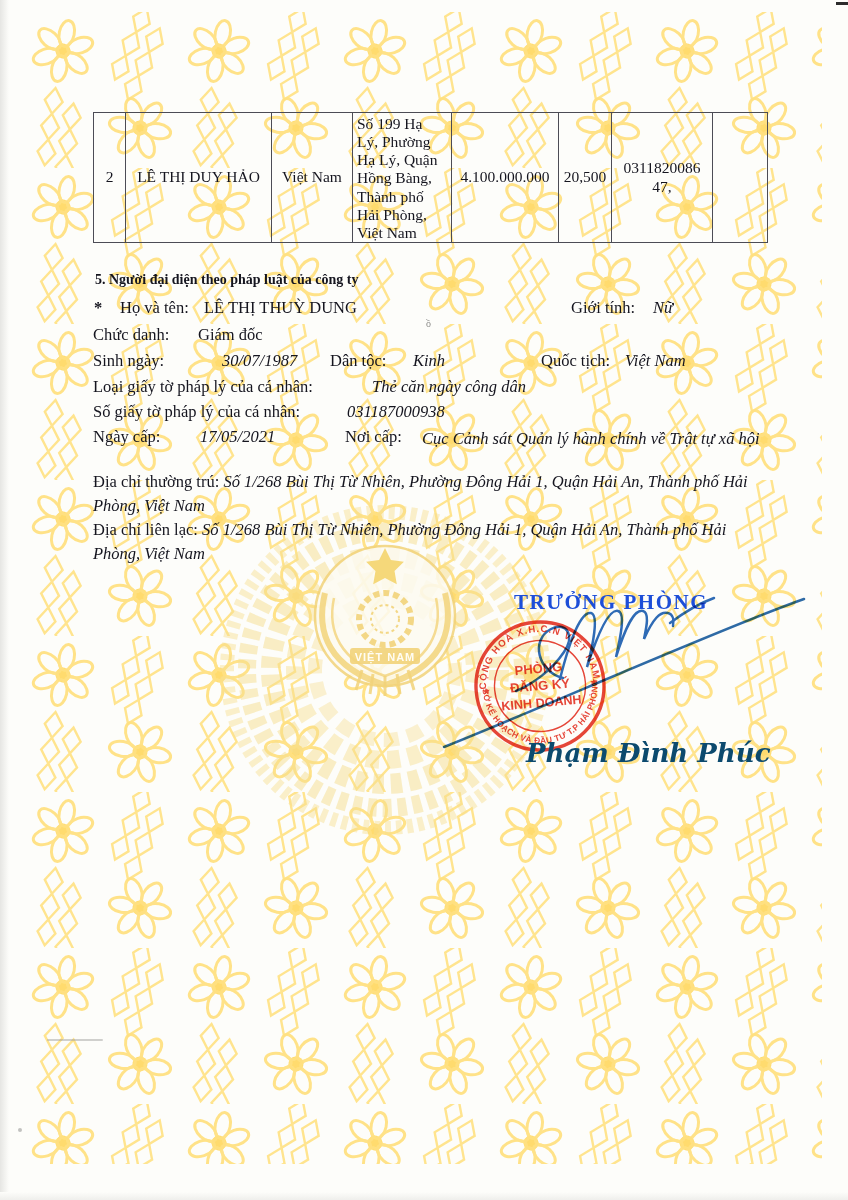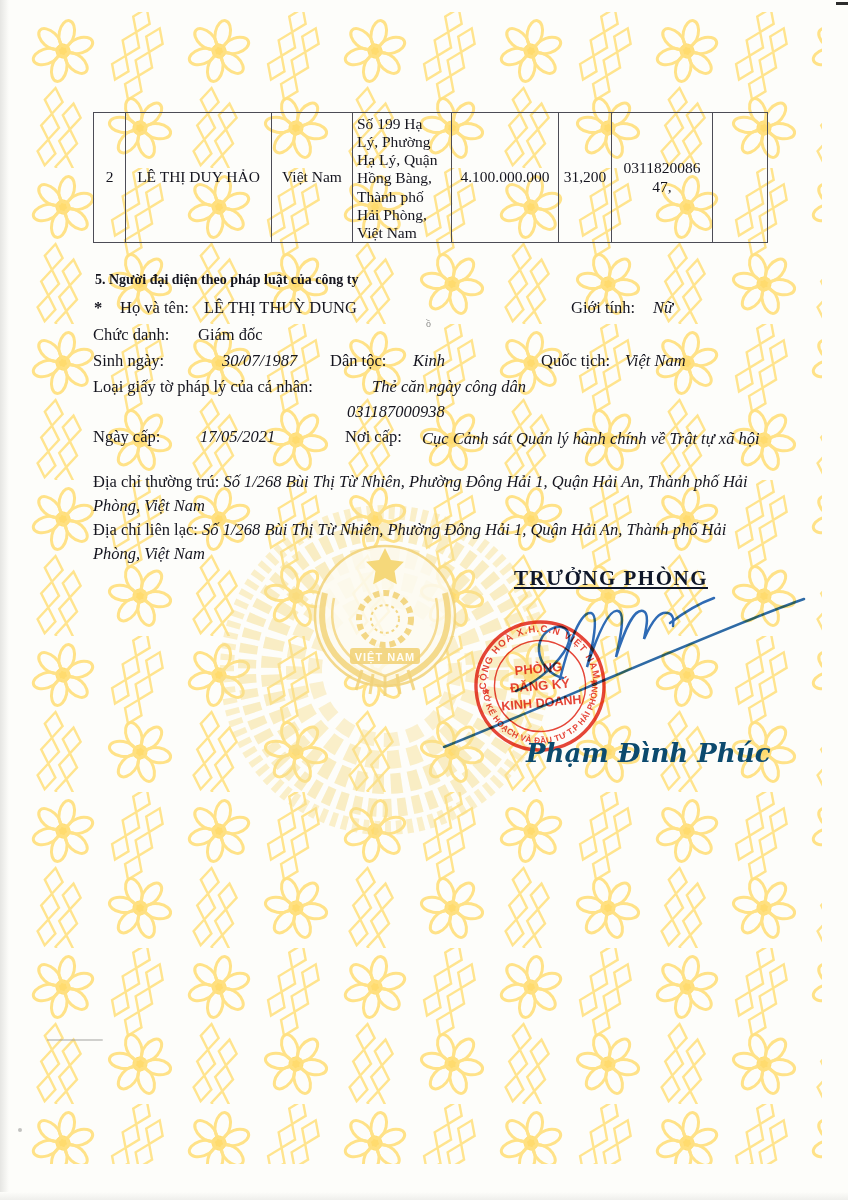--- a/index.html
+++ b/index.html
@@ -19,22 +19,22 @@
   .shareholder-table td.addr{text-align:left;vertical-align:top;padding:2px 10px 0 4px;}
   .idwrap{display:inline-block;width:78px;word-break:break-all;line-height:1.25;}
   
   .abs{position:absolute;white-space:nowrap;font-size:16.5px;}
   .wrapblk{position:absolute;font-size:16.5px;line-height:1.44;white-space:normal;}
   .bold{font-weight:bold;}
   .it{font-style:italic;}
   .heading{font-size:14px;font-weight:bold;}
   .artifact{position:absolute;font-size:10px;color:#8a8a88;}
   
-  .approver-title{position:absolute;left:514px;top:566px;font-size:21px;font-weight:bold;
-        letter-spacing:1.5px;color:#0f172a;text-decoration:underline;}
+  .approver-title{position:absolute;left:514px;top:590px;font-size:21px;font-weight:bold;
+        letter-spacing:1.5px;color:#1d4ed8;}
   .stamp-svg{position:absolute;left:464px;top:610px;transform:rotate(-5deg);
         mix-blend-mode:multiply;opacity:.95;}
   .sig-svg{position:absolute;left:432px;top:575px;mix-blend-mode:multiply;}
   .signer-name{position:absolute;left:526px;top:738px;width:230px;text-align:center;
         font-family:"DejaVu Serif",serif;font-style:italic;font-weight:bold;
         font-size:26px;color:#0c4a6e;white-space:nowrap;}
   .smudge{position:absolute;left:47px;top:1039px;width:56px;height:2px;background:#9a9a96;
         opacity:.45;border-radius:2px;}
   .corner-mark{position:absolute;left:836px;top:2px;width:12px;height:3px;background:#2c2c2c;}
   .speck{position:absolute;left:18px;top:1128px;width:4px;height:4px;border-radius:50%;
@@ -105,21 +105,21 @@
         <col style="width:101px">
         <col style="width:55px">
     </colgroup>
     <tbody>
         <tr>
       <td>2</td>
       <td>LÊ THỊ DUY HẢO</td>
       <td>Việt Nam</td>
       <td class="addr">Số 199 Hạ Lý, Phường Hạ Lý, Quận Hồng Bàng, Thành phố Hải Phòng, Việt Nam</td>
       <td>4.100.000.000</td>
-      <td>31,200</td>
+      <td>20,500</td>
       <td><span class="idwrap">031182008647,</span></td>
       <td></td>
     </tr>
   </tbody>
     </table>
 
   <div class="abs heading" style="left:95px;top:272px;">5. Người đại diện theo pháp luật của công ty</div>
 
   <span class="abs bold" style="left:94px;top:298px;">*</span>
   <span class="abs" style="left:120px;top:298px;">Họ và tên:</span>
@@ -134,20 +134,21 @@
   <span class="abs" style="left:93px;top:351px;">Sinh ngày:</span>
   <span class="abs it" style="left:222px;top:351px;">30/07/1987</span>
   <span class="abs" style="left:330px;top:351px;">Dân tộc:</span>
   <span class="abs it" style="left:413px;top:351px;">Kinh</span>
   <span class="abs" style="left:541px;top:351px;">Quốc tịch:</span>
   <span class="abs it" style="left:625px;top:351px;">Việt Nam</span>
 
   <span class="abs" style="left:93px;top:377px;">Loại giấy tờ pháp lý của cá nhân:</span>
   <span class="abs it" style="left:372px;top:377px;">Thẻ căn ngày công dân</span>
 
+  <span class="abs" style="left:93px;top:402px;">Số giấy tờ pháp lý của cá nhân:</span>
   <span class="abs it" style="left:347px;top:402px;">031187000938</span>
 
   <span class="abs" style="left:93px;top:427px;">Ngày cấp:</span>
   <span class="abs it" style="left:200px;top:427px;">17/05/2021</span>
   <span class="abs" style="left:345px;top:427px;">Nơi cấp:</span>
   <div class="wrapblk it" style="left:422px;top:427px;width:342px;">Cục Cảnh sát Quản lý hành chính về Trật tự xã hội</div>
 
   <div class="wrapblk" style="left:93px;top:470px;width:662px;">
     <span>Địa chỉ thường trú:</span>
     <span class="it">Số 1/268 Bùi Thị Từ Nhiên, Phường Đông Hải 1, Quận Hải An, Thành phố Hải Phòng, Việt Nam</span>

